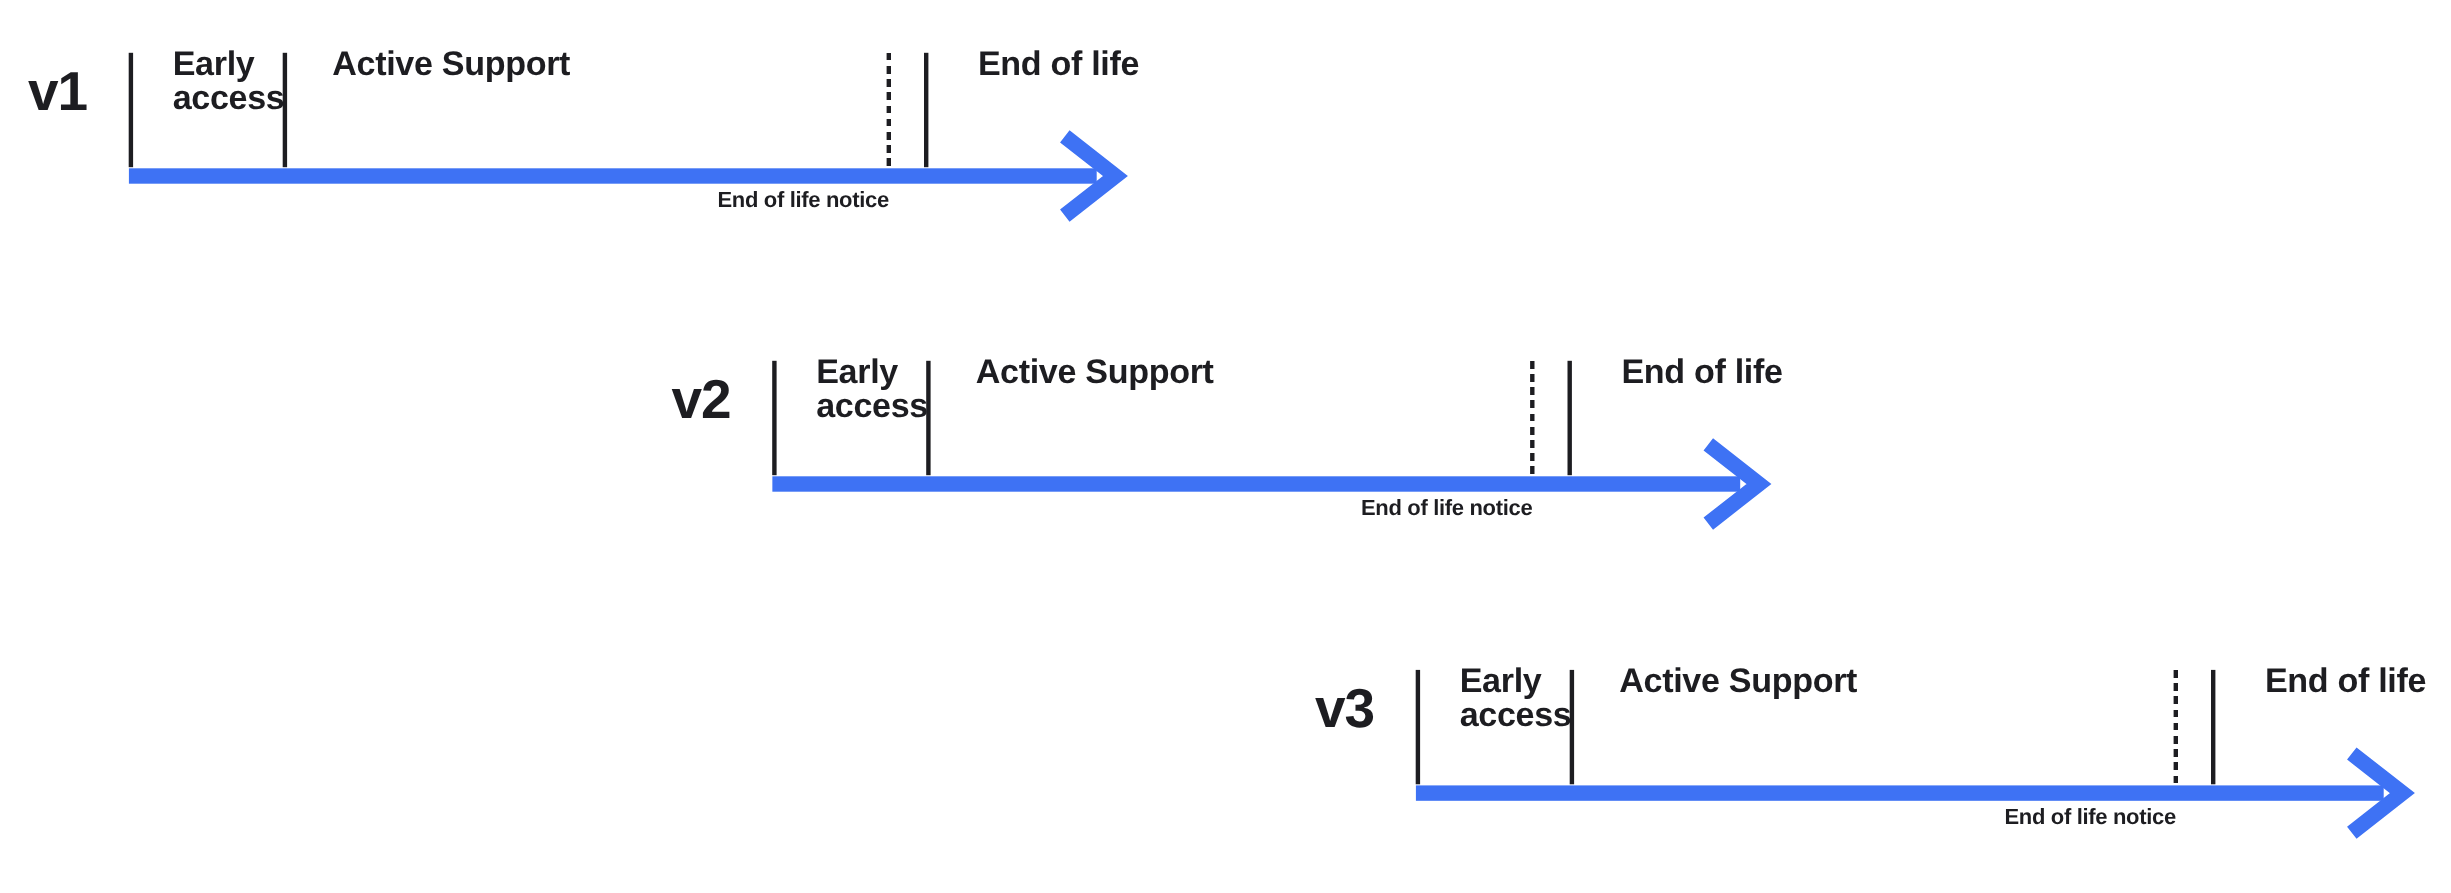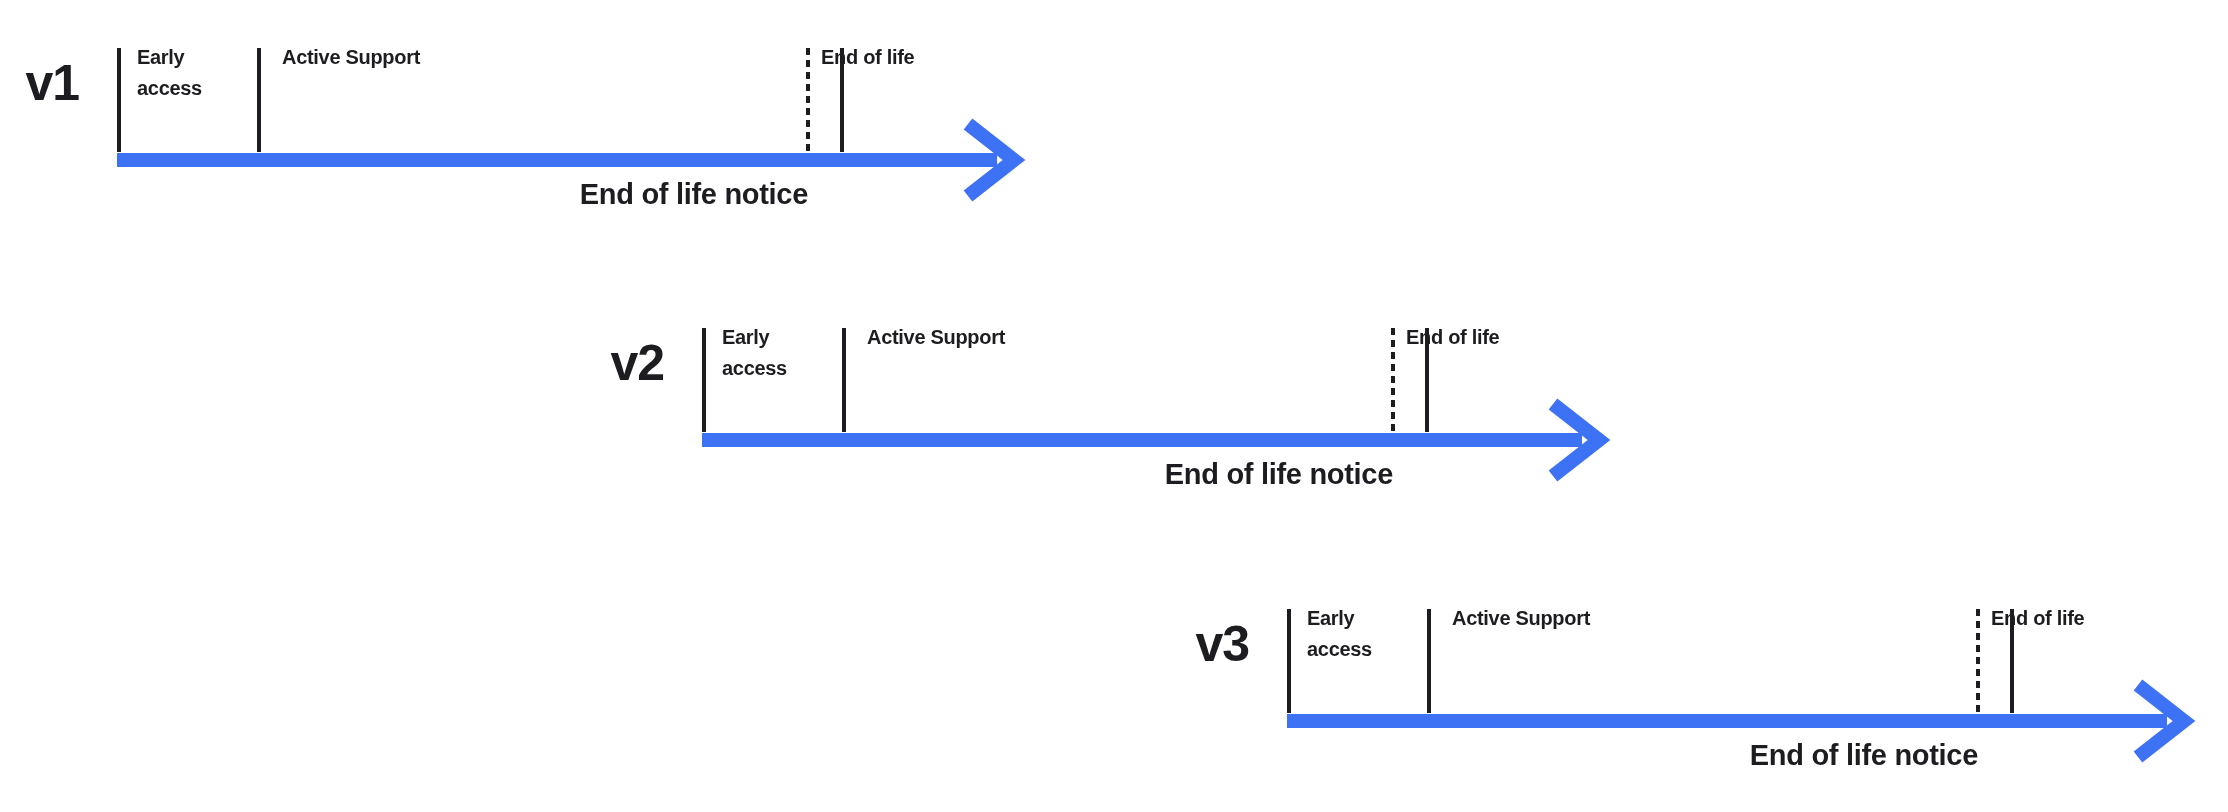--- a/index.html
+++ b/index.html
@@ -39,34 +39,34 @@
 
   .dashed-line{
     position:absolute;top:0;left:689px;width:4px;height:104px;
     background:repeating-linear-gradient(180deg,
       var(--ink) 0px, var(--ink) 7px,
       transparent 7px, transparent 12px);
   }
 
   .phase-label{
     position:absolute;top:-6px;
-    font-size:20px;font-weight:700;line-height:31px;letter-spacing:-0.3px;
+    font-size:31px;font-weight:700;line-height:31px;letter-spacing:-0.3px;margin-left:20px;
   }
   .phase-label.early{left:20px;width:112px;}
   .phase-label.active{left:165px;white-space:nowrap;text-align:center;}
-  .phase-label.eol{left:704px;white-space:nowrap;}
+  .phase-label.eol{left:752px;white-space:nowrap;}
 
   .arrow-svg{position:absolute;left:0;top:60px;width:920px;height:110px;display:block;}
   .arrow-svg .shaft{fill:var(--arrow);}
   .arrow-svg .head{fill:none;stroke:var(--arrow);stroke-width:14;stroke-linejoin:miter;stroke-linecap:butt;}
 
   .notice-label{
-    position:absolute;left:291px;top:131px;width:400px;
+    position:absolute;left:291px;top:119px;width:400px;
     text-align:right;
-    font-size:29px;font-weight:700;line-height:30px;letter-spacing:-0.3px;
+    font-size:20px;font-weight:700;line-height:30px;letter-spacing:-0.3px;
     white-space:nowrap;
   }
 </style>
 </head>
 <body>
 
 <div class="diagram">
 
   <div class="timeline t1">
     <div class="version-label">v1</div>

